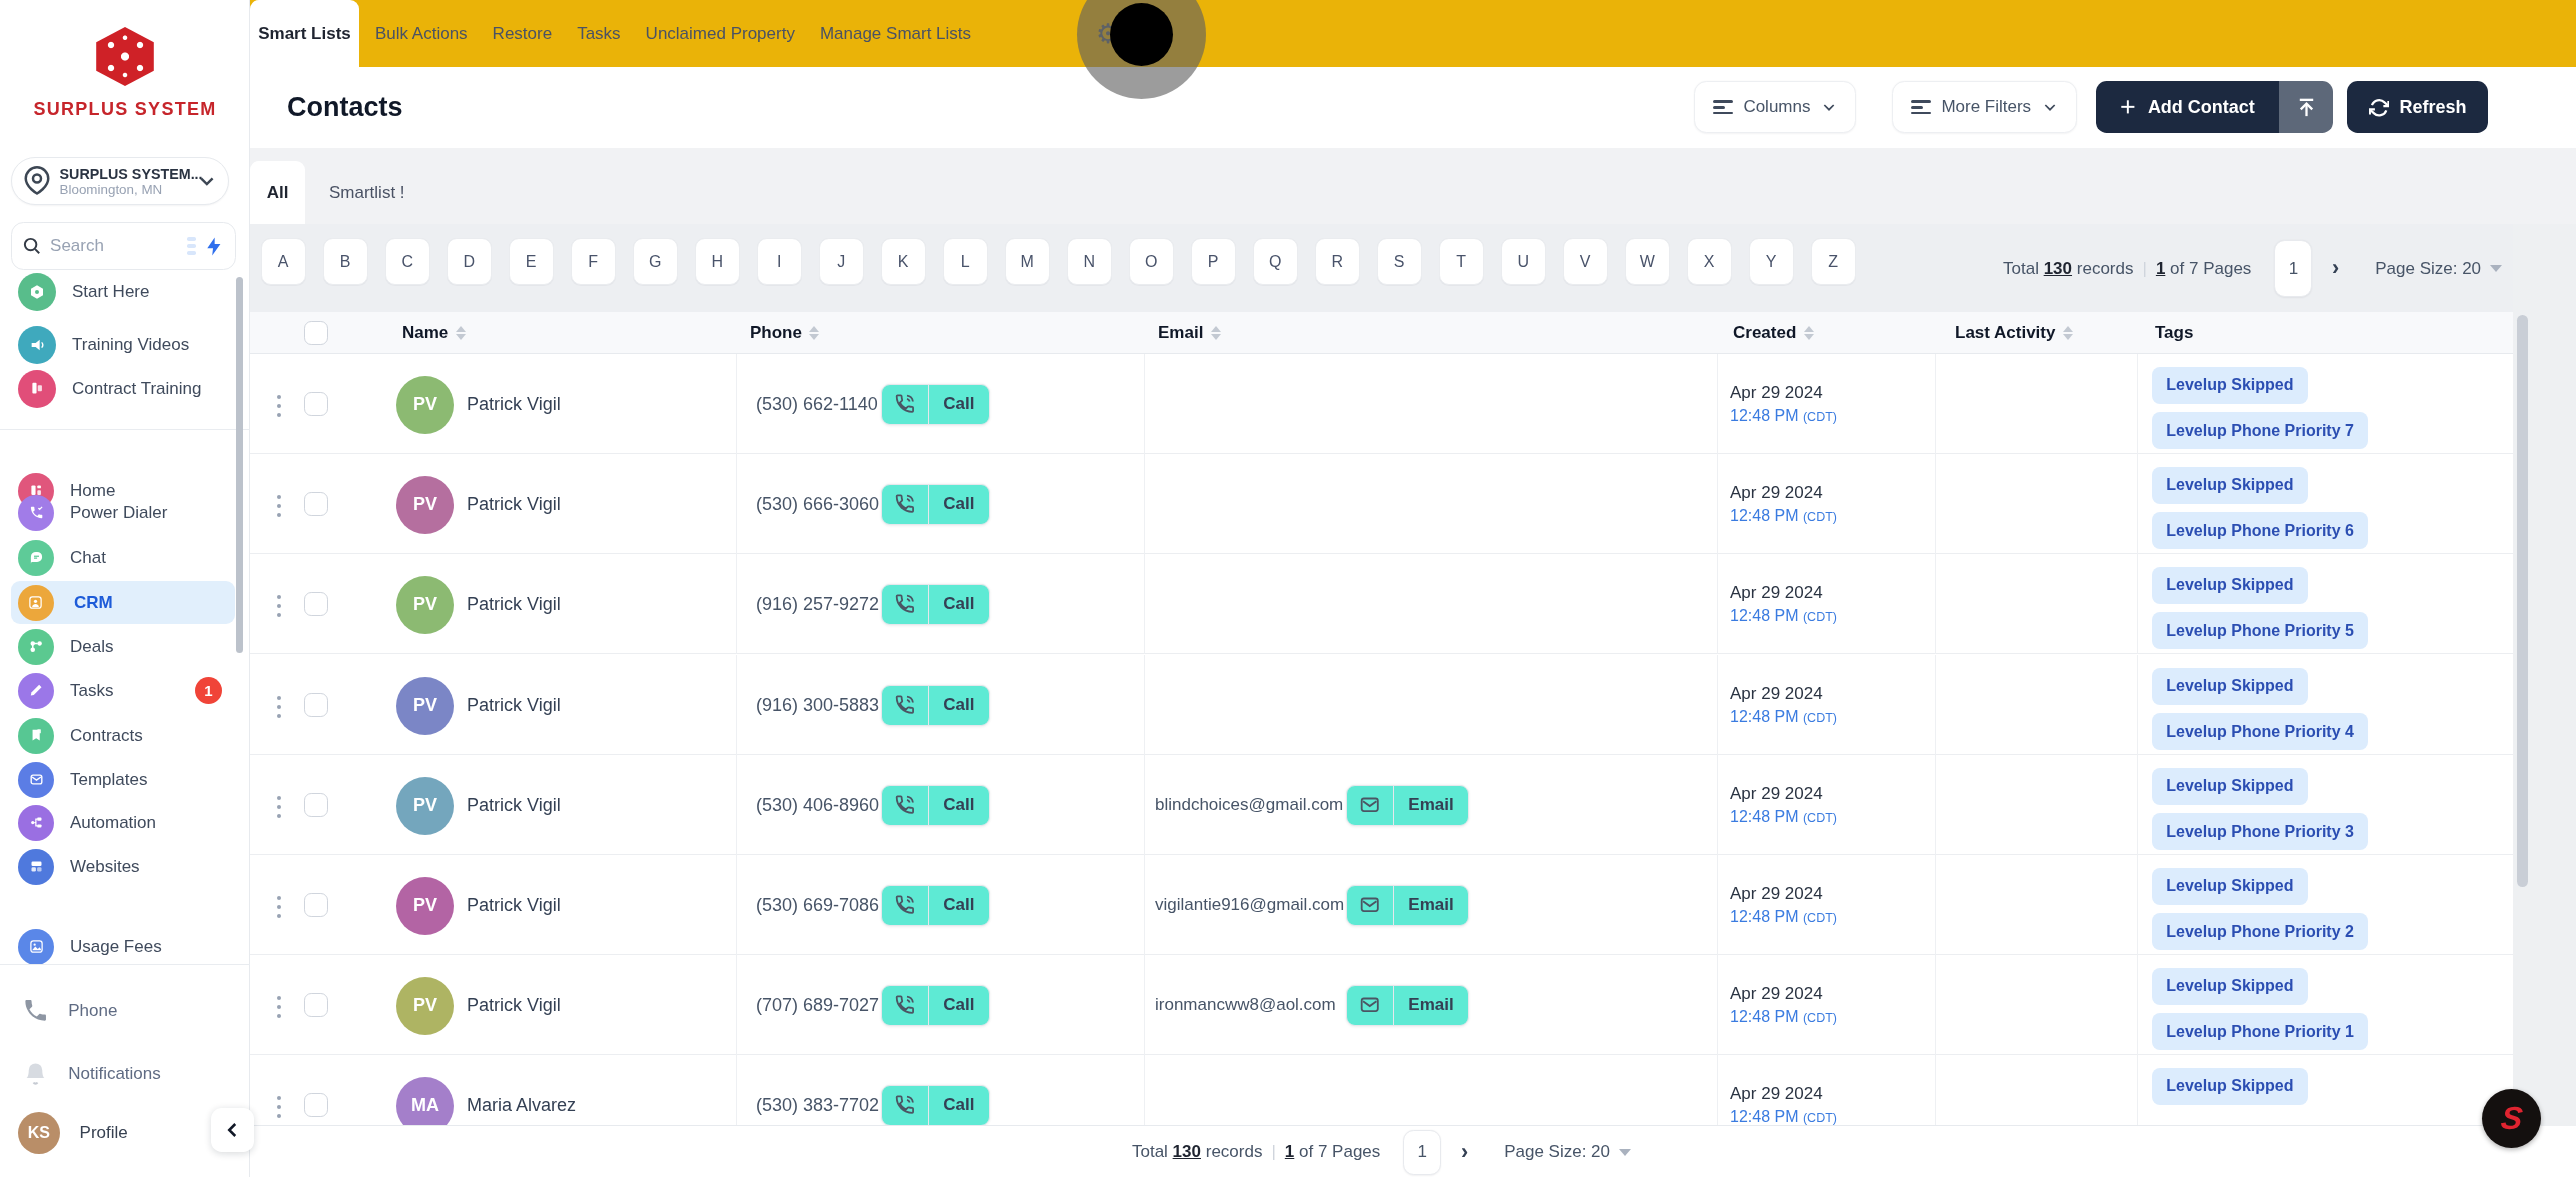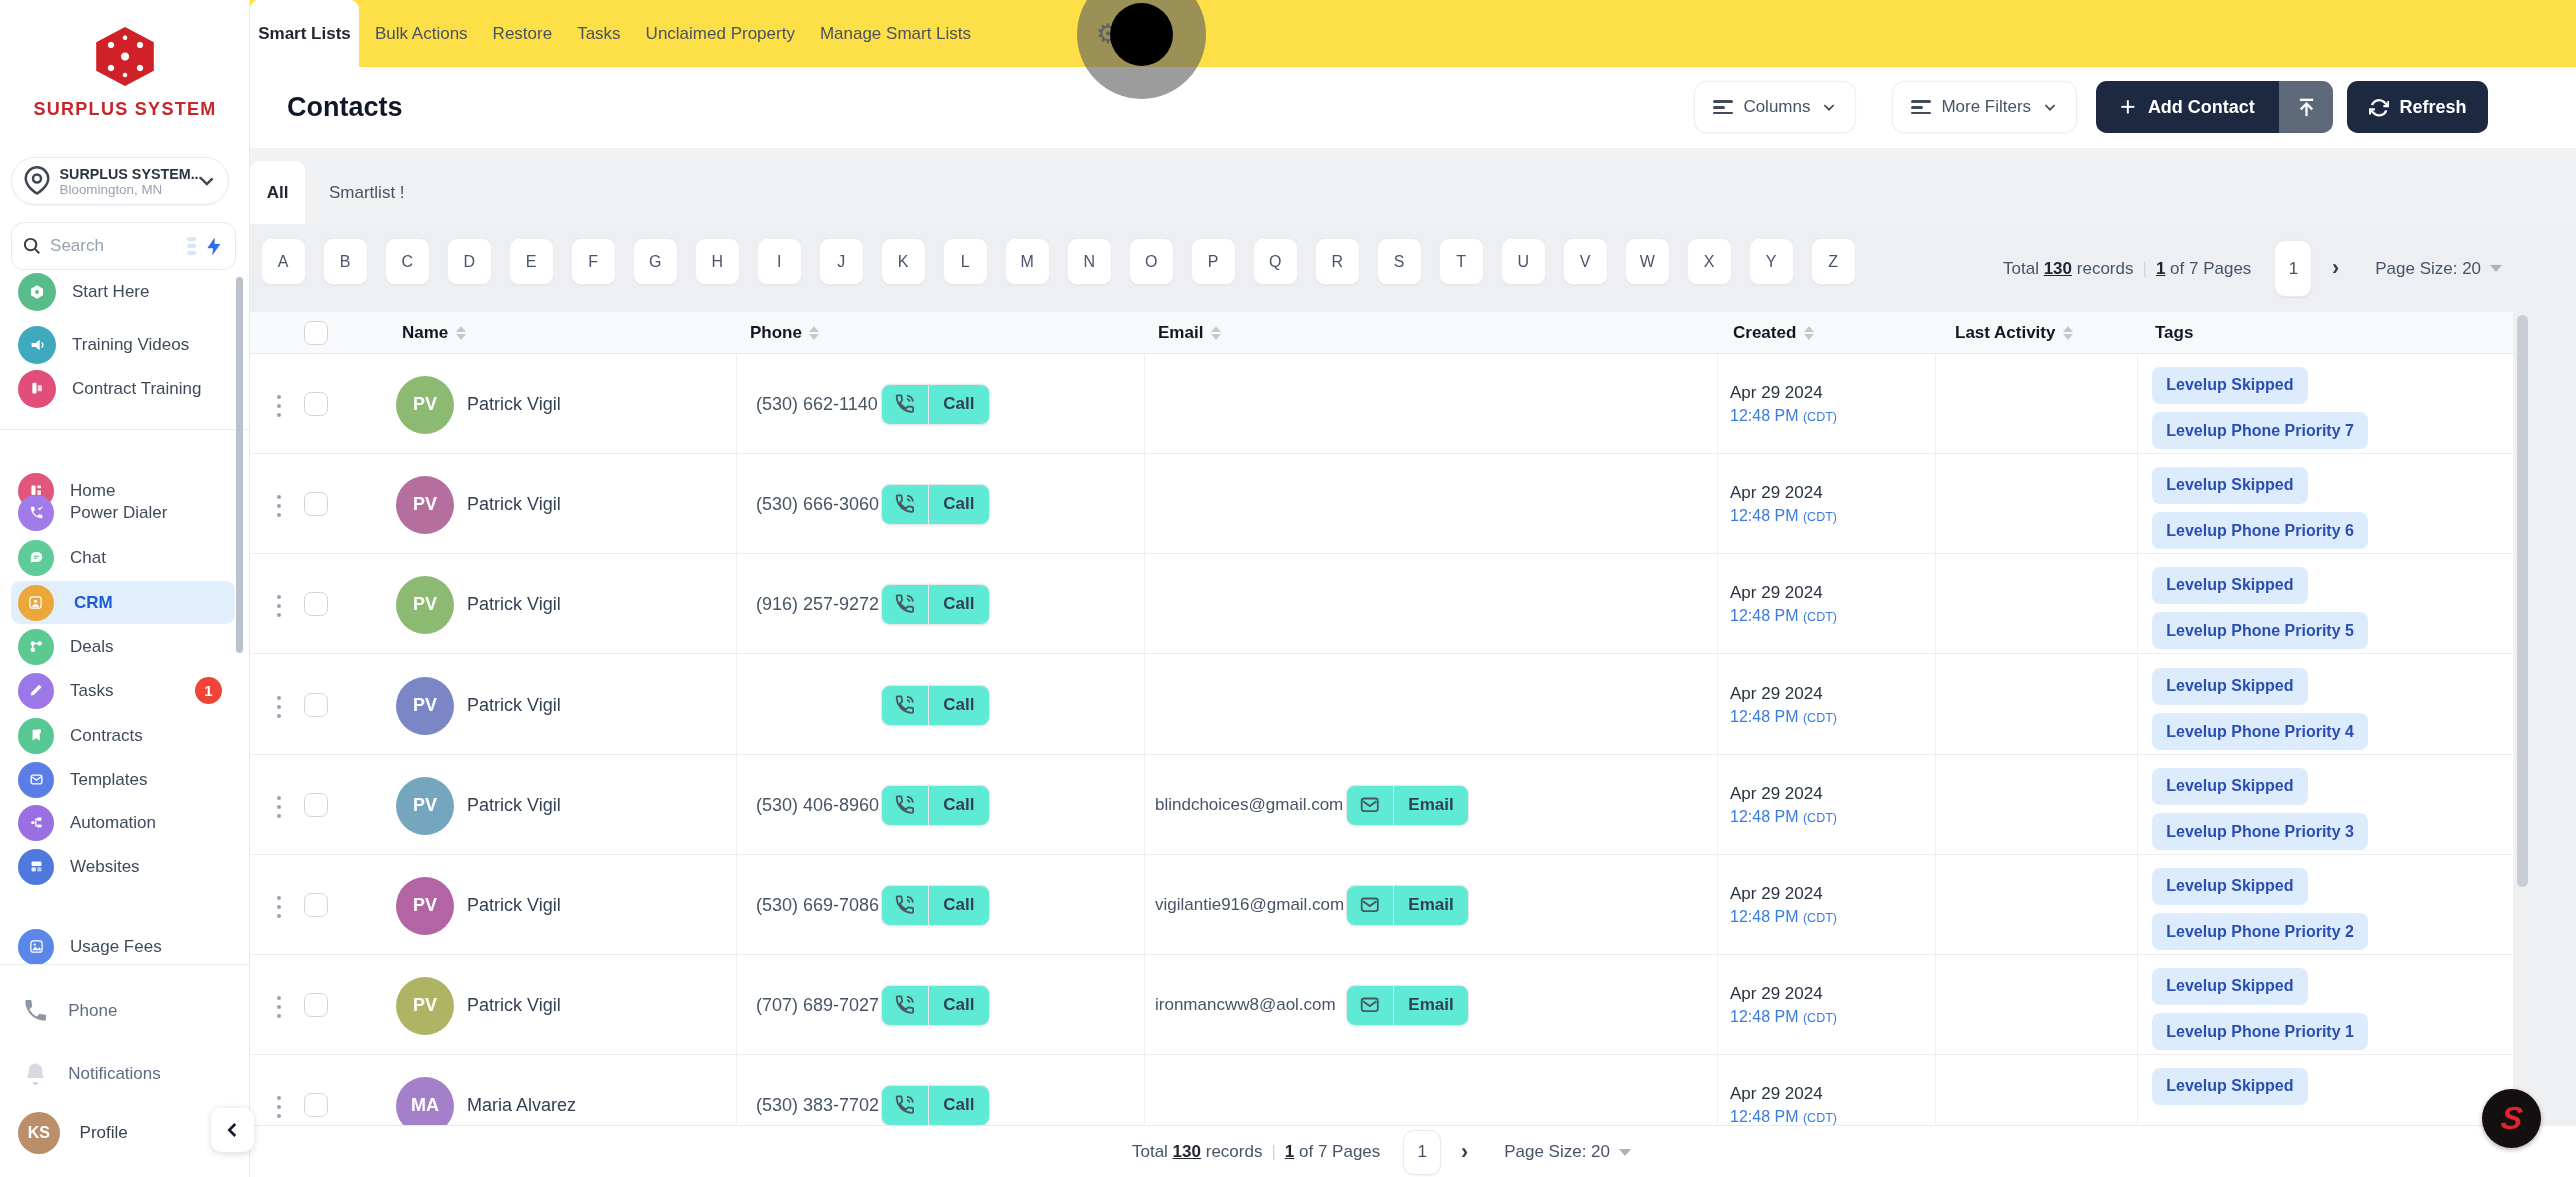--- a/index.html
+++ b/index.html
@@ -44,21 +44,21 @@
     color:#fff; font-size:15px; font-weight:bold; display:flex; align-items:center; justify-content:center; }
   .sb-divider { position:absolute; left:0; width:250px; height:0.9px; background:#e9ecf0; }
   .sb-plain { position:absolute; left:0; width:236px; height:39px; display:flex; align-items:center; padding-left:21.5px; gap:19.7px; cursor:pointer; }
   .sb-plain .sb-label { color:#5f6b83; }
   .sb-scroll { position:absolute; left:236px; top:277px; width:7.2px; height:376px; background:#bcc2cb; border-radius:3.6px; }
   .collapse-btn { position:absolute; left:211px; top:1108px; width:43px; height:44px; background:#fff; border-radius:10.7px;
     box-shadow:0 1.8px 7.2px rgba(16,24,40,.15); display:flex; align-items:center; justify-content:center; z-index:9; cursor:pointer; }
   .avatar { border-radius:50%; color:#fff; font-weight:bold; display:flex; align-items:center; justify-content:center; }
   
   .main { position:absolute; left:250px; top:0; width:2326px; height:1178px; }
-  .topnav { position:absolute; left:0; top:0; width:2326px; height:67px; background:#fde047; display:flex; align-items:stretch;text-align:right; }
+  .topnav { position:absolute; left:0; top:0; width:2326px; height:67px; background:#eab308; display:flex; align-items:stretch;text-align:right; }
   .topnav-tab { width:109px; background:#fff; border-radius:9px 9px 0 0; display:flex; align-items:center; justify-content:center;
     font-size:17px; font-weight:bold; color:#1f2430; cursor:pointer; }
   .topnav-items { display:flex; align-items:center; gap:25px; padding-left:16px; }
   .topnav-item { font-size:17px; color:#4a5264; cursor:pointer; white-space:nowrap; }
   .topnav-gear { margin-left:100px; font-family:"DejaVu Sans",sans-serif; font-size:27px; color:#5a6472; cursor:pointer; line-height:1; }
   .header { position:absolute; left:0; top:67px; width:2326px; height:81px; background:#fff; display:flex; align-items:center; }
   .page-title { position:absolute; left:37px; top:25px; font-size:27px; font-weight:bold; color:#101828; }
   .qsearch { position:absolute; left:1013px; top:14.3px; width:408px; height:52px; border:0.9px solid #e7eaee; border-radius:12.5px;
     display:flex; align-items:center; gap:12.5px; padding:0 16px; background:#fff; }
   .qsearch input { border:none; outline:none; flex:1; font-size:18px; color:#344054; font-family:inherit; }
@@ -645,20 +645,23 @@
               <i></i>
               <i></i>
             </span>
     <span class="cbx"></span>
     <div class="avatar row-avatar" style="background: rgb(123, 134, 198);">
               <span class="t-init">PV</span>
             </div>
     <div class="cname">
               <span class="t-name">Patrick Vigil</span>
             </div>
+    <div class="cphone">
+              <span class="t-phone">(916) 300-5883</span>
+            </div>
     <div class="actbtn callbtn">
       <span class="iconseg">
         <svg width="21.5" height="21.5" viewBox="0 0 24 24" fill="none" stroke="#4b5563" stroke-width="2">
           <path d="M6.6 10.8c1.5 3 3.6 5.1 6.6 6.6l2.2-2.2c.3-.3.7-.4 1.1-.2 1.2.4 2.5.6 3.8.6.6 0 1 .4 1 1V20c0 .6-.4 1-1 1C10.8 21 3 13.2 3 3.7c0-.6.4-1 1-1h3.5c.6 0 1 .4 1 1 0 1.3.2 2.6.6 3.8.1.4 0 .8-.2 1.1l-2.3 2.2z"></path>
           <path d="M14.5 6.5a4 4 0 0 1 3 3"></path>
                   <path d="M14.5 2.9a7.6 7.6 0 0 1 6.6 6.6"></path>
         </svg>
       </span>
       <span class="lblseg t-call">Call</span>
     </div>

